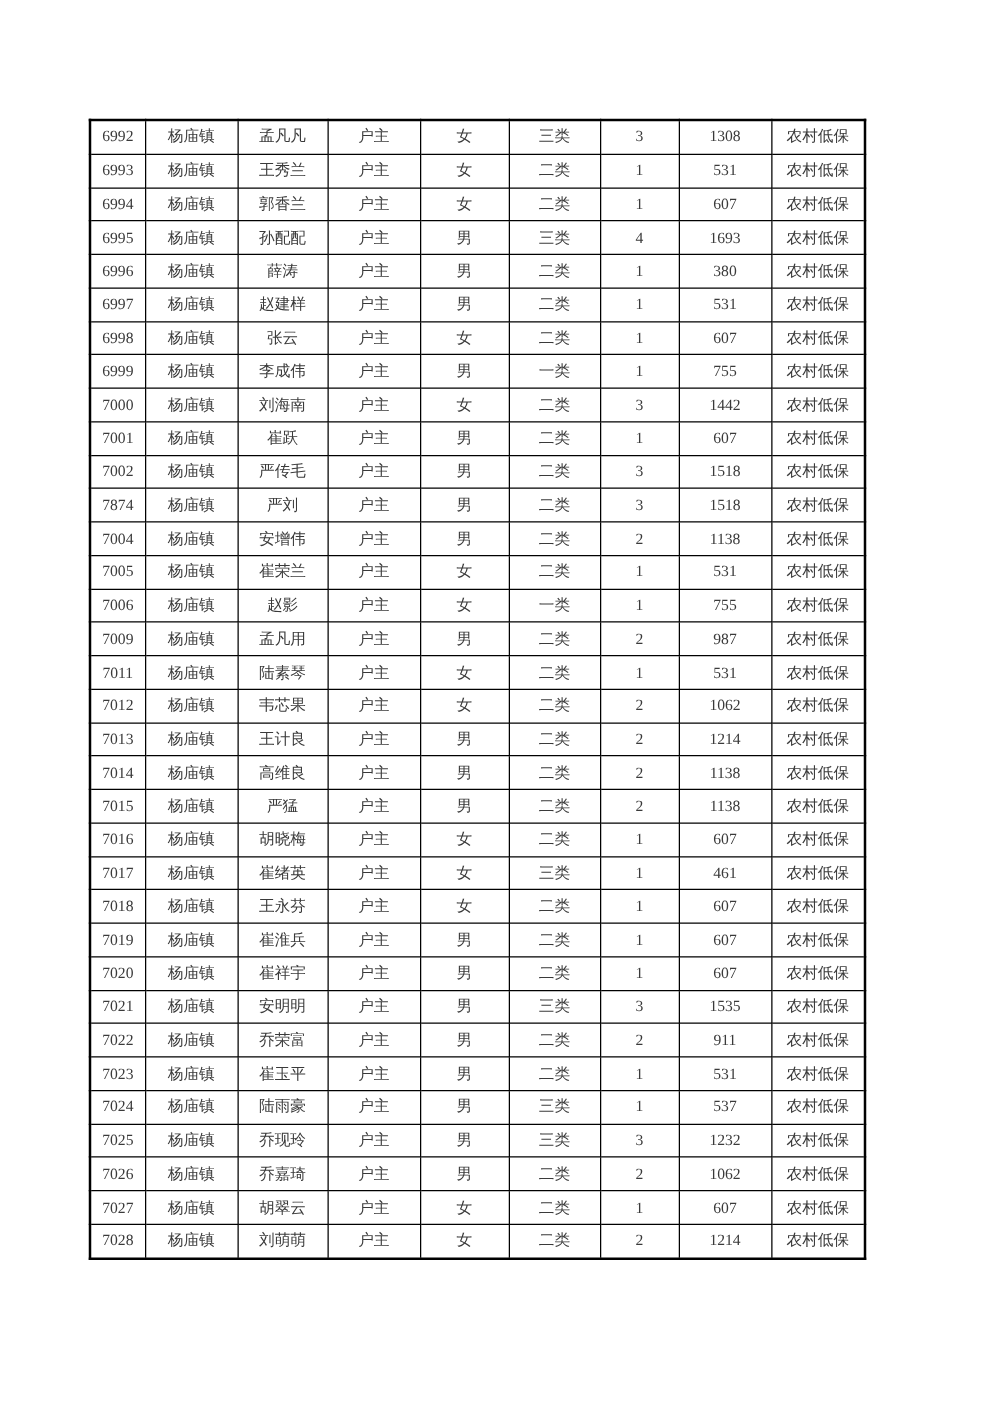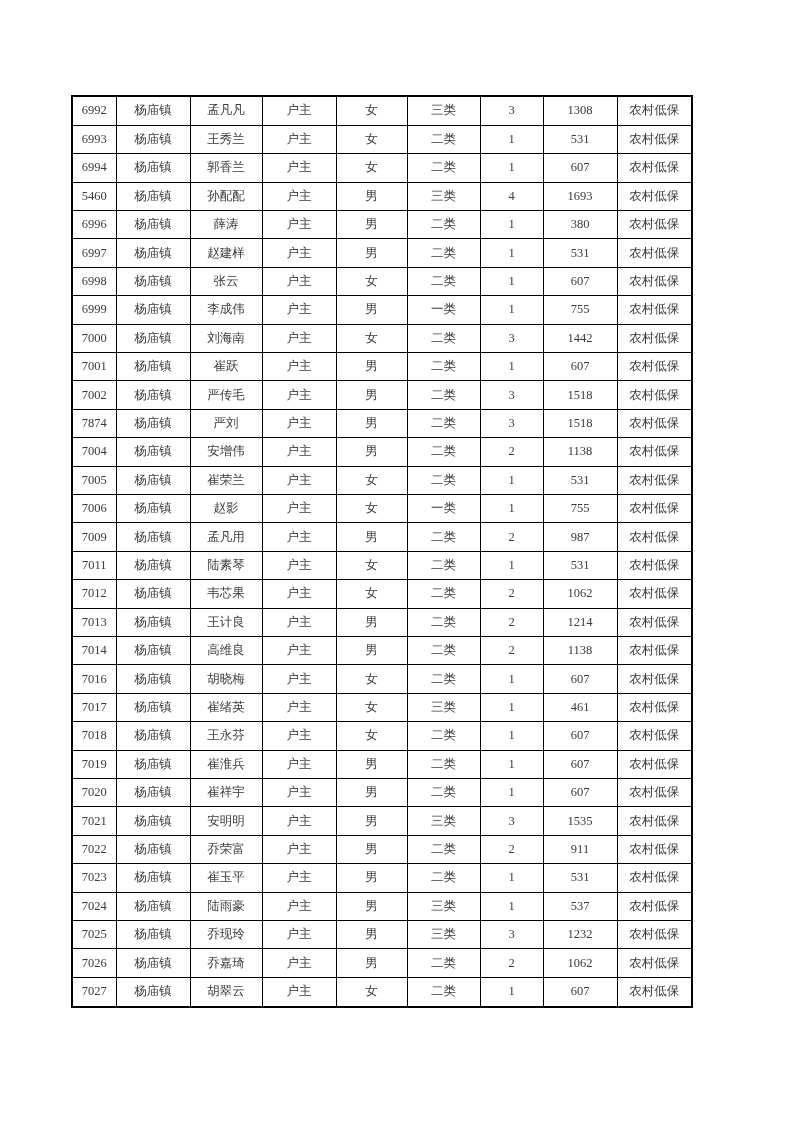--- a/index.html
+++ b/index.html
@@ -88,21 +88,21 @@
           <td>杨庙镇</td>
           <td>郭香兰</td>
           <td>户主</td>
           <td>女</td>
           <td>二类</td>
           <td>1</td>
           <td>607</td>
           <td>农村低保</td>
         </tr>
         <tr>
-          <td>5460</td>
+          <td>6995</td>
           <td>杨庙镇</td>
           <td>孙配配</td>
           <td>户主</td>
           <td>男</td>
           <td>三类</td>
           <td>4</td>
           <td>1693</td>
           <td>农村低保</td>
         </tr>
         <tr>
@@ -275,20 +275,31 @@
           <td>杨庙镇</td>
           <td>高维良</td>
           <td>户主</td>
           <td>男</td>
           <td>二类</td>
           <td>2</td>
           <td>1138</td>
           <td>农村低保</td>
         </tr>
         <tr>
+          <td>7015</td>
+          <td>杨庙镇</td>
+          <td>严猛</td>
+          <td>户主</td>
+          <td>男</td>
+          <td>二类</td>
+          <td>2</td>
+          <td>1138</td>
+          <td>农村低保</td>
+        </tr>
+        <tr>
           <td>7016</td>
           <td>杨庙镇</td>
           <td>胡晓梅</td>
           <td>户主</td>
           <td>女</td>
           <td>二类</td>
           <td>1</td>
           <td>607</td>
           <td>农村低保</td>
         </tr>
@@ -404,17 +415,28 @@
         </tr>
         <tr>
           <td>7027</td>
           <td>杨庙镇</td>
           <td>胡翠云</td>
           <td>户主</td>
           <td>女</td>
           <td>二类</td>
           <td>1</td>
           <td>607</td>
+          <td>农村低保</td>
+        </tr>
+        <tr>
+          <td>7028</td>
+          <td>杨庙镇</td>
+          <td>刘萌萌</td>
+          <td>户主</td>
+          <td>女</td>
+          <td>二类</td>
+          <td>2</td>
+          <td>1214</td>
           <td>农村低保</td>
         </tr>
       </tbody>
   </table>
 </div>
 
 </body></html>

